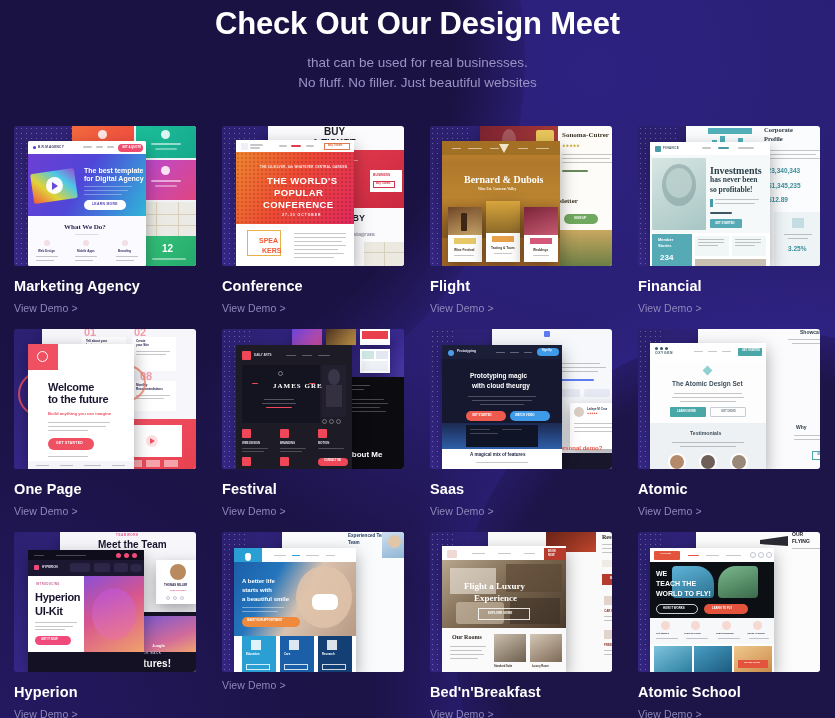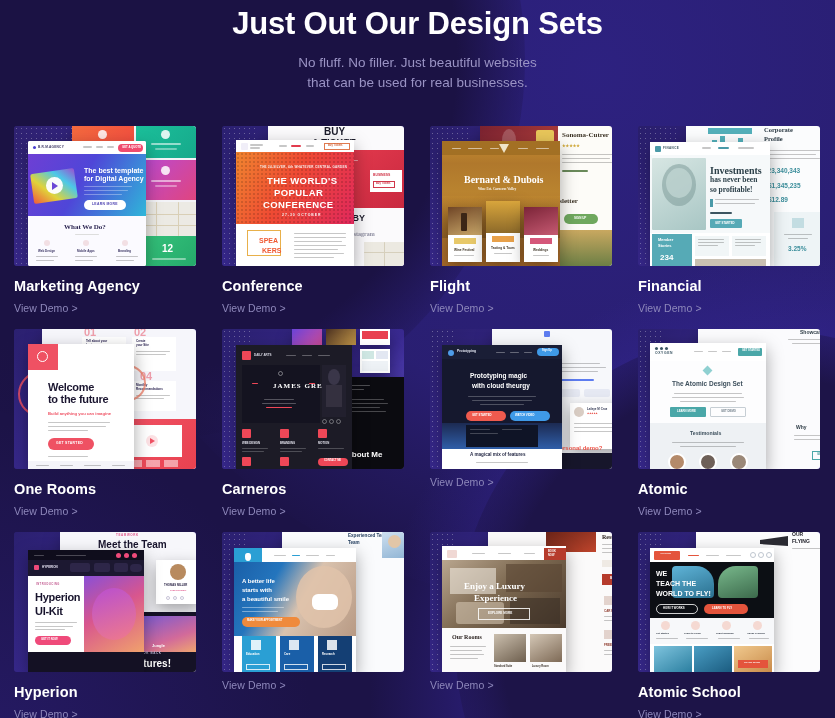--- a/index.html
+++ b/index.html
@@ -150,24 +150,24 @@
   <div class="blob-a"></div>
   <div class="blob-b"></div>
   <div class="blob-c"></div>
   <div class="blob-d"></div>
   <div class="blob-e"></div>
 </div>
 
 <div class="page">
 
   <header class="hero">
-    <h1 class="hero-title">Just Out Our Design Sets</h1>
+    <h1 class="hero-title">Check Out Our Design Meet</h1>
     <div class="hero-sub">
+      <div>that can be used for real businesses.</div>
       <div>No fluff. No filler. Just beautiful websites</div>
-      <div>that can be used for real businesses.</div>
     </div>
   </header>
 
   <div class="grid">
 
     <div class="card">
       <div class="thumb">
         <div class="thumb-inner" style="background:linear-gradient(135deg,#2e2170 0%,#3a2a90 55%,#6b5ad8 100%)">
           <div class="dotgrid" style="left:0;top:0;width:60px;height:140px"></div>
 
@@ -432,21 +432,21 @@
             <div class="txt" style="left:44px;top:11px;font-size:3px;color:#2a2350">Tell about your</div>
             <div class="txt" style="left:44px;top:15px;font-size:3px;color:#2a2350">business</div>
             <div class="tline" style="left:44px;top:22px;width:34px;height:1.1px"></div>
             <div class="tline" style="left:44px;top:25px;width:30px;height:1.1px"></div>
             <div class="tline" style="left:44px;top:28px;width:32px;height:1.1px"></div>
             <div class="sq" style="left:90px;top:8px;width:44px;height:34px;background:#fff"></div>
             <div class="txt" style="left:94px;top:11px;font-size:3px;color:#2a2350">Create</div>
             <div class="txt" style="left:94px;top:15px;font-size:3px;color:#2a2350">your Site</div>
             <div class="tline" style="left:94px;top:22px;width:34px;height:1.1px"></div>
             <div class="tline" style="left:94px;top:25px;width:30px;height:1.1px"></div>
-            <div class="txt" style="left:98px;top:42px;font-size:11px;color:#e8576a;opacity:.55">04</div>
+            <div class="txt" style="left:98px;top:42px;font-size:11px;color:#e8576a;opacity:.55">08</div>
             <div class="sq" style="left:90px;top:52px;width:44px;height:30px;background:#fff"></div>
             <div class="txt" style="left:94px;top:55px;font-size:3px;color:#2a2350">Monthly</div>
             <div class="txt" style="left:94px;top:59px;font-size:3px;color:#2a2350">Recommendations</div>
             <div class="tline" style="left:94px;top:66px;width:34px;height:1.1px"></div>
             <div class="tline" style="left:94px;top:69px;width:28px;height:1.1px"></div>
 
             <div class="sq" style="left:34px;top:90px;width:126px;height:50px;background:linear-gradient(135deg,#f2566a,#e8414f)"></div>
             <div class="sq" style="left:84px;top:96px;width:56px;height:32px;background:#fff"></div>
             <div class="circ" style="left:104px;top:106px;width:12px;height:12px;background:rgba(240,90,105,.18)"></div>
             <div style="position:absolute;left:108px;top:109px;width:0;height:0;border-left:5px solid #ef5163;border-top:3px solid transparent;border-bottom:3px solid transparent"></div>
@@ -470,21 +470,21 @@
             <div class="txt" style="left:28px;top:97.6px;font-size:3.4px;color:#fff;letter-spacing:.3px">GET STARTED</div>
             <div class="tline" style="left:20px;top:112px;width:40px;height:1.2px"></div>
             <div class="sq" style="left:0;top:117px;width:106px;height:8px;background:#f4f4f9"></div>
             <div class="tline" style="left:8px;top:120.5px;width:13px;height:1.4px"></div>
             <div class="tline" style="left:32px;top:120.5px;width:13px;height:1.4px"></div>
             <div class="tline" style="left:56px;top:120.5px;width:17px;height:1.4px"></div>
             <div class="tline" style="left:84px;top:120.5px;width:13px;height:1.4px"></div>
           </div>
         </div>
       </div>
-      <div class="card-title">One Rooms</div>
+      <div class="card-title">One Page</div>
       <a class="card-link">View Demo &gt;</a>
     </div>
 
     <div class="card">
       <div class="thumb">
         <div class="thumb-inner" style="background:linear-gradient(135deg,#2b2070 0%,#3a2a92 58%,#6f5ddc 100%)">
           <div class="dotgrid" style="left:0;top:0;width:30px;height:140px"></div>
 
           <div class="pg shadow" style="left:70px;top:0;width:30px;height:16px;background:linear-gradient(135deg,#6a43d8,#d34fa0)"></div>
           <div class="pg shadow" style="left:104px;top:0;width:30px;height:16px;background:linear-gradient(135deg,#4a3020,#c79a4a)"></div>
@@ -538,21 +538,21 @@
             <div class="tlineL" style="left:44px;top:103px;width:26px;height:1.1px;opacity:.4"></div>
             <div class="tlineL" style="left:44px;top:106px;width:22px;height:1.1px;opacity:.4"></div>
             <div class="tlineL" style="left:82px;top:103px;width:26px;height:1.1px;opacity:.4"></div>
             <div class="sq" style="left:6px;top:112px;width:9px;height:9px;background:#ef4757;border-radius:1px"></div>
             <div class="sq" style="left:44px;top:112px;width:9px;height:9px;background:#ef4757;border-radius:1px"></div>
             <div class="pill" style="left:82px;top:113px;width:30px;height:8px;background:#ef4757"></div>
             <div class="txt" style="left:88px;top:115.4px;font-size:2.6px;color:#fff">CONTACT ME</div>
           </div>
         </div>
       </div>
-      <div class="card-title">Carneros</div>
+      <div class="card-title">Festival</div>
       <a class="card-link">View Demo &gt;</a>
     </div>
 
     <div class="card">
       <div class="thumb">
         <div class="thumb-inner" style="background:linear-gradient(135deg,#2a1f6e 0%,#3b2b95 58%,#7362e0 100%)">
           <div class="dotgrid" style="left:0;top:0;width:26px;height:140px"></div>
           <div class="pg shadow" style="left:62px;top:0;width:126px;height:140px;background:#f7f8fb">
             <div class="sq" style="left:52px;top:2px;width:6px;height:6px;background:#5d7cf0;border-radius:1px"></div>
             <div class="tline" style="left:62px;top:34px;width:46px;height:1.3px"></div>
@@ -593,20 +593,21 @@
             <div class="sq" style="left:24px;top:80px;width:72px;height:22px;background:#0f1426"></div>
             <div class="tlineL" style="left:28px;top:84px;width:20px;height:1.1px;opacity:.4"></div>
             <div class="tlineL" style="left:28px;top:88px;width:28px;height:1.1px;opacity:.4"></div>
             <div class="tlineL" style="left:60px;top:84px;width:20px;height:1.1px;opacity:.4"></div>
             <div class="sq" style="left:0;top:104px;width:120px;height:20px;background:#fff"></div>
             <div class="txt" style="left:28px;top:108px;font-size:4.6px;color:#1f2340">A magical mix of features</div>
             <div class="tline" style="left:34px;top:117px;width:52px;height:1.1px"></div>
           </div>
         </div>
       </div>
+      <div class="card-title">Saas</div>
       <a class="card-link">View Demo &gt;</a>
     </div>
 
     <div class="card">
       <div class="thumb">
         <div class="thumb-inner" style="background:linear-gradient(135deg,#2a1f6e 0%,#3b2b95 58%,#7362e0 100%)">
           <div class="dotgrid" style="left:0;top:0;width:26px;height:140px"></div>
           <div class="pg shadow" style="left:60px;top:0;width:128px;height:140px;background:#fbfbfd">
             <div class="txt" style="left:102px;top:1px;font-size:5px;color:#33404a">Showcase</div>
             <div class="tline" style="left:90px;top:10px;width:54px;height:1.2px"></div>
@@ -783,37 +784,38 @@
             <div class="tline" style="left:56px;top:6.5px;width:13px;height:1.4px"></div>
             <div class="tline" style="left:82px;top:6.5px;width:11px;height:1.4px"></div>
             <div class="sq" style="left:102px;top:2px;width:22px;height:14px;background:#b63b2c"></div>
             <div class="txt" style="left:106px;top:5px;font-size:2.6px;color:#fff">BOOK</div>
             <div class="txt" style="left:106px;top:9px;font-size:2.6px;color:#fff">NOW</div>
             <div class="sq" style="left:0;top:14px;width:124px;height:68px;background:linear-gradient(140deg,#b9a68f 0%,#7e6a52 45%,#4a3a2c 100%)"></div>
             <div class="sq" style="left:8px;top:22px;width:46px;height:26px;background:rgba(245,240,232,.55)"></div>
             <div class="sq" style="left:64px;top:18px;width:56px;height:28px;background:rgba(90,70,52,.65)"></div>
             <div class="sq" style="left:14px;top:56px;width:48px;height:22px;background:rgba(210,195,175,.6);border-radius:3px"></div>
             <div class="sq" style="left:68px;top:52px;width:50px;height:26px;background:rgba(60,48,38,.6)"></div>
-            <div class="txt serif" style="left:22px;top:36px;font-size:9px;color:#fff">Enjoy a Luxury</div>
+            <div class="txt serif" style="left:22px;top:36px;font-size:9px;color:#fff">Flight a Luxury</div>
             <div class="txt serif" style="left:32px;top:48px;font-size:9px;color:#fff">Experience</div>
             <div class="sq" style="left:36px;top:62px;width:52px;height:12px;border:1px solid rgba(255,255,255,.85)"></div>
             <div class="txt" style="left:46px;top:65.5px;font-size:3px;color:#fff">EXPLORE MORE</div>
             <div class="sq" style="left:0;top:82px;width:124px;height:44px;background:#fbfafa"></div>
             <div class="txt serif" style="left:10px;top:88px;font-size:6px;color:#2c2320">Our Rooms</div>
             <div class="tline" style="left:8px;top:100px;width:36px;height:1.1px"></div>
             <div class="tline" style="left:8px;top:104px;width:32px;height:1.1px"></div>
             <div class="tline" style="left:8px;top:108px;width:34px;height:1.1px"></div>
             <div class="tline" style="left:8px;top:112px;width:28px;height:1.1px"></div>
             <div class="sq" style="left:52px;top:88px;width:32px;height:28px;background:linear-gradient(150deg,#cbbfae,#6e5f4e)"></div>
             <div class="sq" style="left:88px;top:88px;width:32px;height:28px;background:linear-gradient(150deg,#d4c7b6,#7e6a56)"></div>
             <div class="txt" style="left:52px;top:120px;font-size:2.6px;color:#3a3129">Standard Suite</div>
             <div class="txt" style="left:90px;top:120px;font-size:2.6px;color:#3a3129">Luxury Room</div>
           </div>
         </div>
       </div>
+      <div class="card-title">Bed'n'Breakfast</div>
       <a class="card-link">View Demo &gt;</a>
     </div>
 
     <div class="card">
       <div class="thumb">
         <div class="thumb-inner" style="background:linear-gradient(135deg,#2b2070 0%,#3a2a92 58%,#6f5ddc 100%)">
           <div class="dotgrid" style="left:0;top:0;width:26px;height:140px"></div>
           <div class="pg shadow" style="left:58px;top:0;width:130px;height:140px;background:#fcfcfd">
             <div class="sq" style="left:64px;top:4px;width:28px;height:10px;background:#2b2b33;clip-path:polygon(0 40%,100% 0,100% 100%,0 80%)"></div>
             <div class="txt" style="left:96px;top:0px;font-size:5px;color:#21212a">OUR</div>

